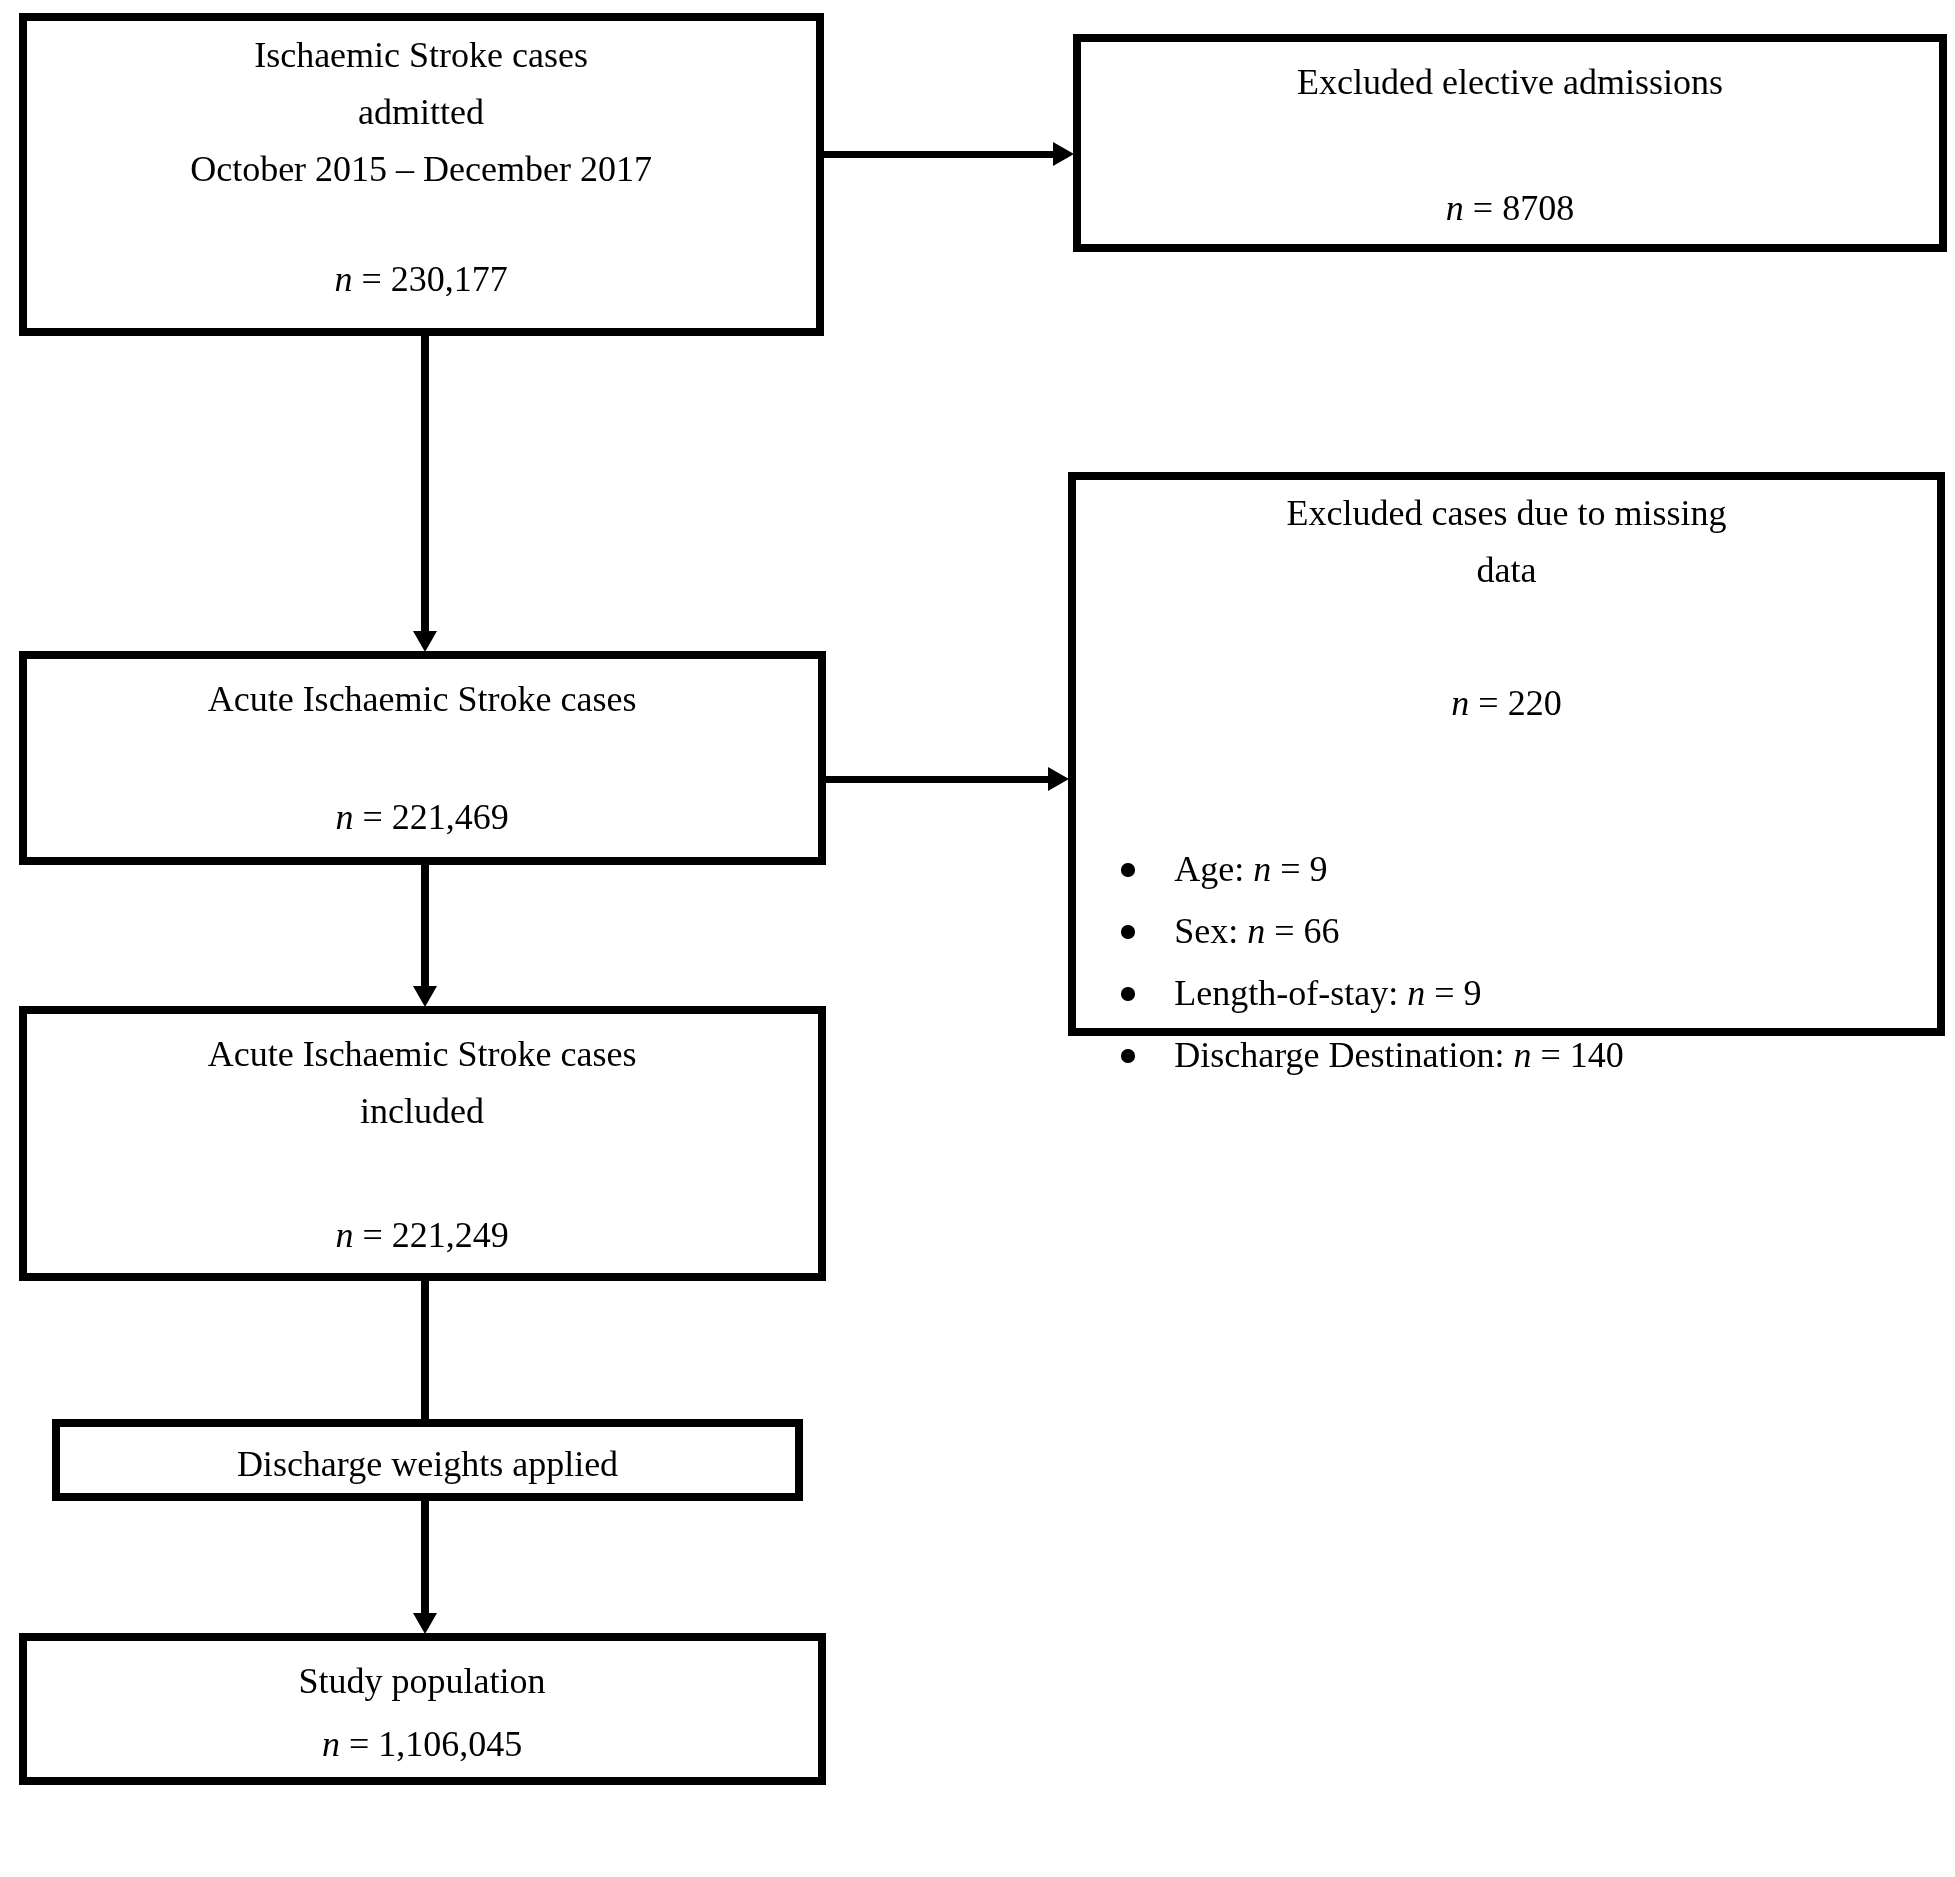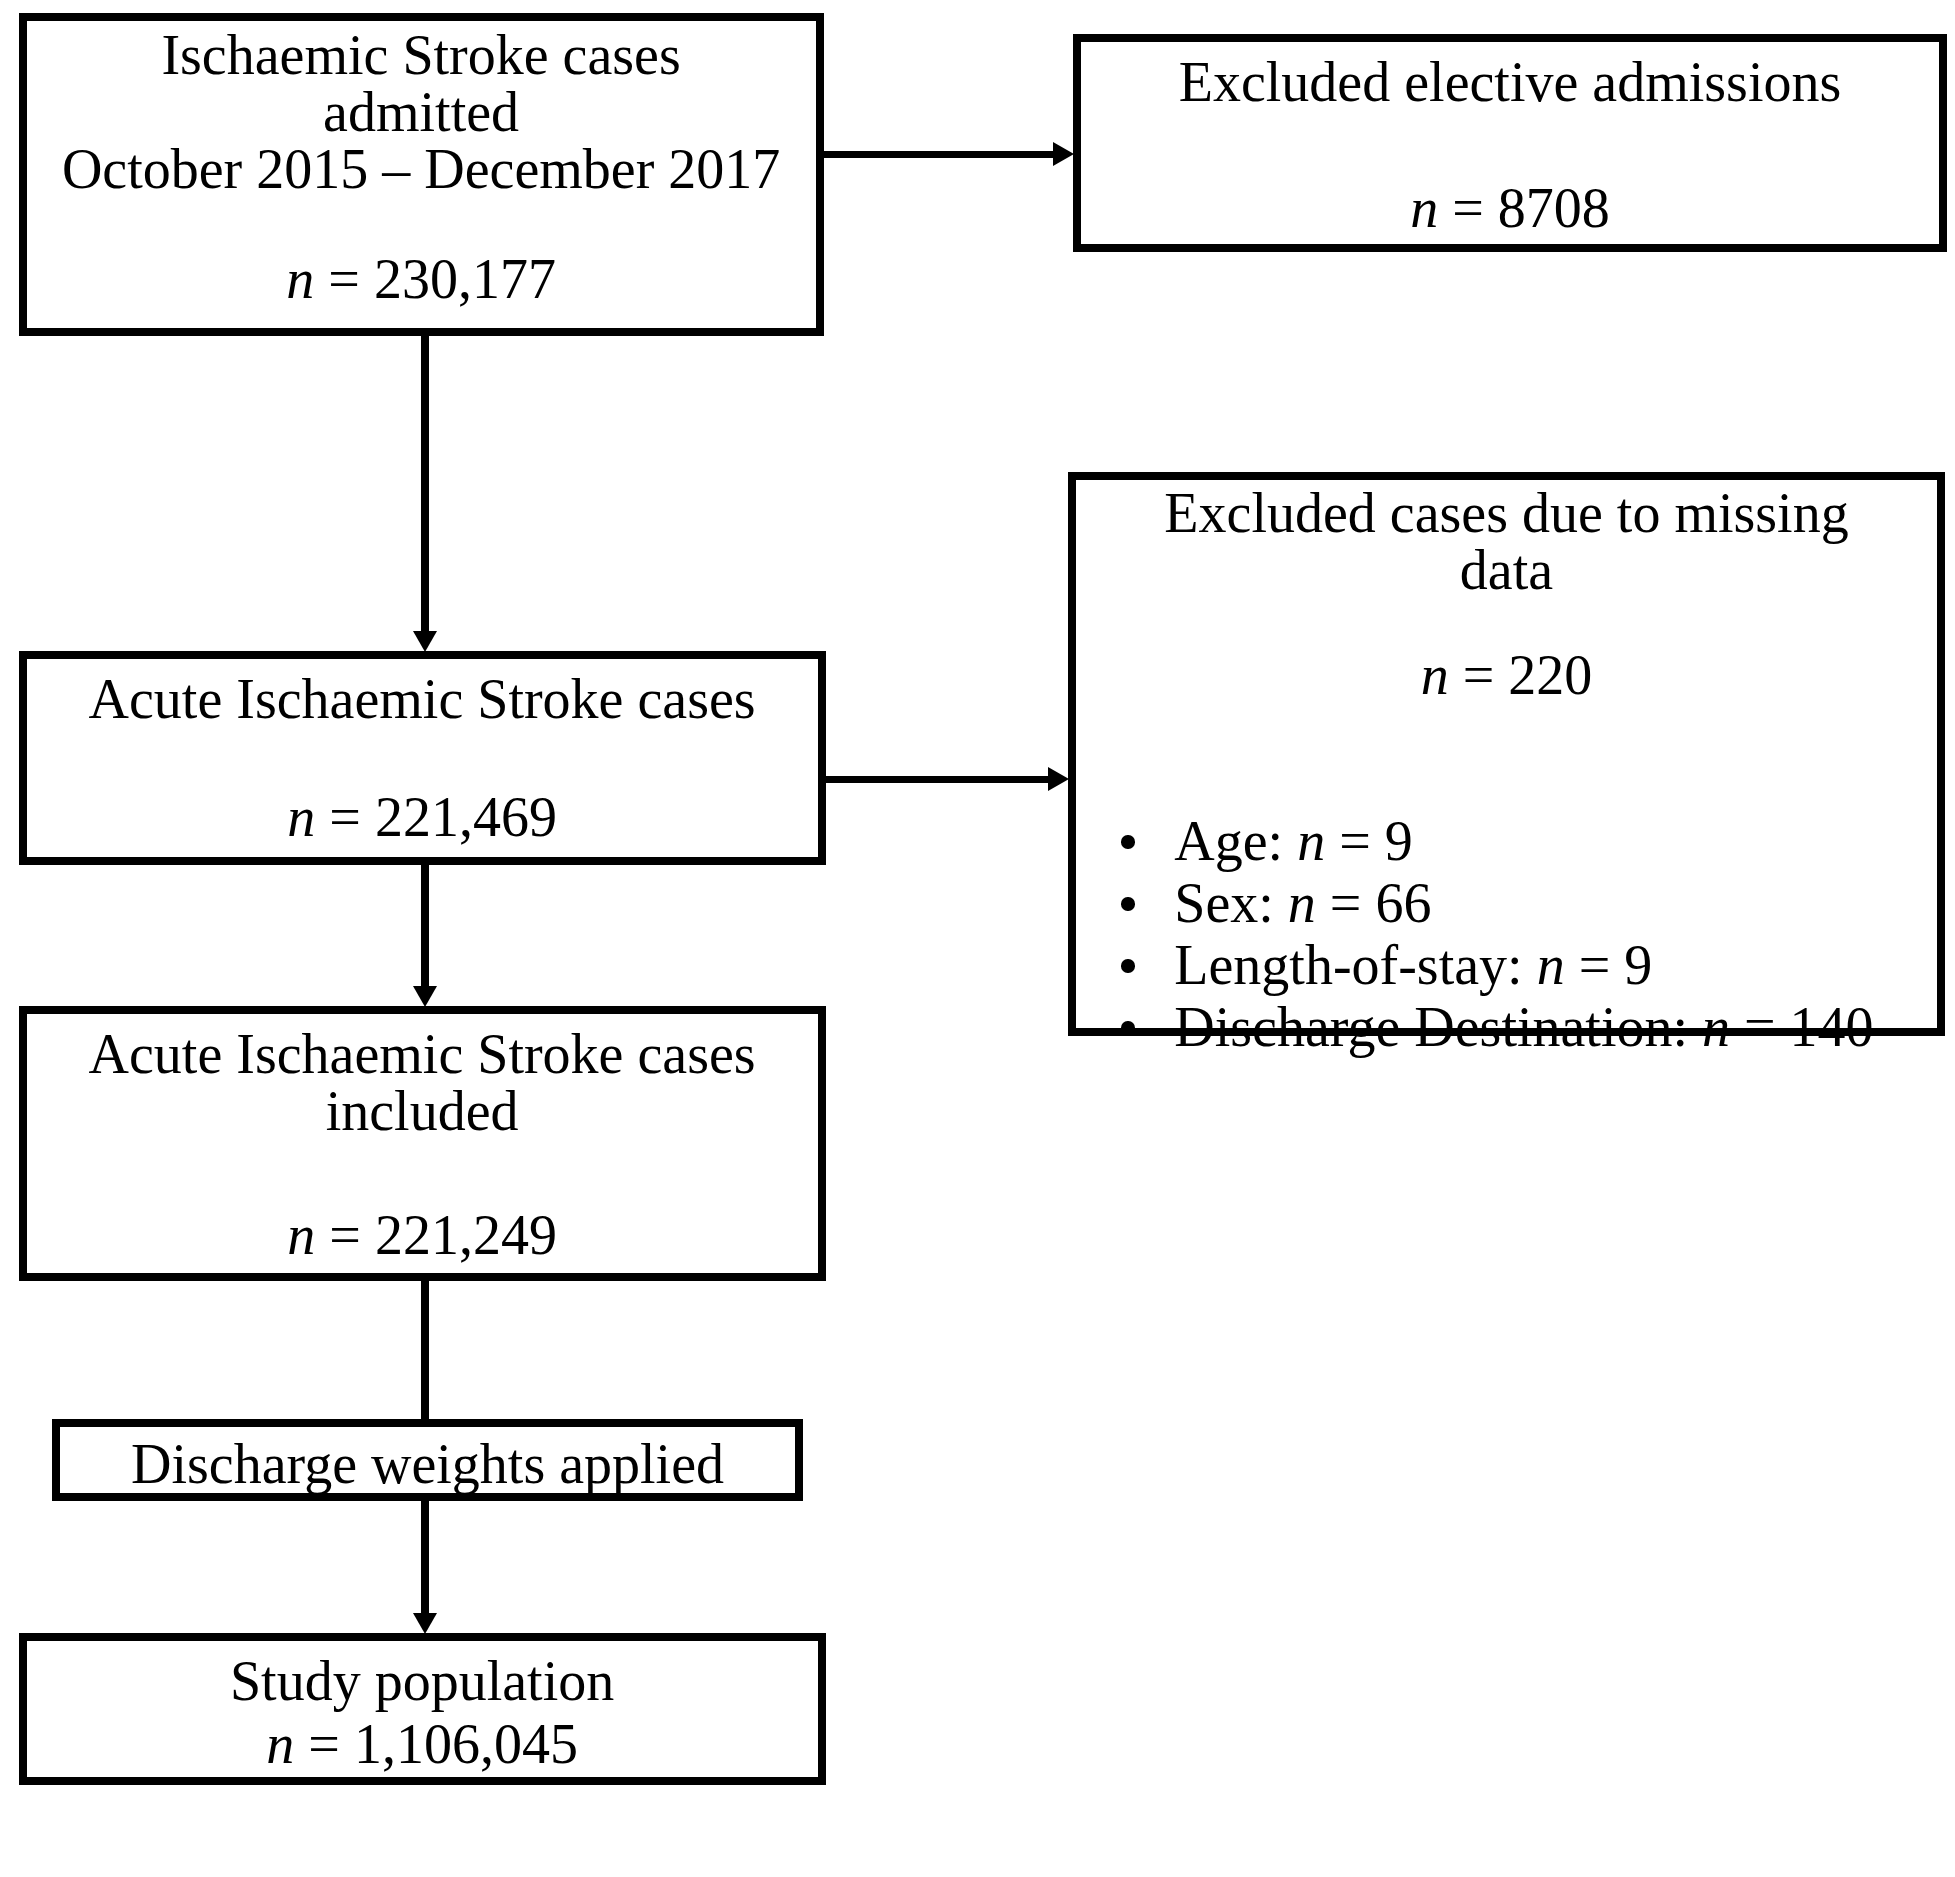--- a/index.html
+++ b/index.html
@@ -7,21 +7,21 @@
     padding: 0;
     background: #ffffff;
   }
   .canvas {
     position: relative;
     width: 1955px;
     height: 1877px;
     background: #ffffff;
     color: #000000;
     font-family: "Liberation Serif", "DejaVu Serif", serif;
-    font-size: 56px;
+    font-size: 36px;
     line-height: 57px;
   }
   .box {
     position: absolute;
     box-sizing: border-box;
     border: 8px solid #000000;
     background: #ffffff;
     display: flex;
     flex-direction: column;
     align-items: center;
@@ -36,21 +36,21 @@
   
   .box-admitted        { left: 18.6px;   top: 13.3px;   width: 805px; height: 323px; padding: 5.3px 6.6px 20px; }
   .box-excl-elective   { left: 1073px; top: 34px;   width: 874px; height: 218px; padding: 12px 6.6px 6.6px; }
   .box-acute           { left: 18.6px;   top: 651px;  width: 807px; height: 214px; padding: 12px 6.6px 10.6px; }
   .box-excl-missing    { left: 1068px; top: 472px;  width: 877px; height: 564px; padding: 5.3px 13.3px 13.3px;
                          justify-content: flex-start; }
   .box-included        { left: 18.6px;   top: 1006px; width: 807px; height: 275px; padding: 12px 6.6px 9.3px; }
   .box-weights         { left: 52px;   top: 1419px; width: 751px; height: 82px; justify-content: flex-end; }
   .box-study           { left: 18.6px;   top: 1633px; width: 807px; height: 152px; padding: 12px 6.6px 4px; }
 
-  .box-excl-missing .n-line { margin-top: 48px; }
+  .box-excl-missing .n-line { margin-top: 76px; }
   .bullet-list {
     margin-top: 106px;
     width: 100%;
     text-align: left;
     line-height: 62px;
   }
   .bullet-item { position: relative; padding-left: 85px; white-space: nowrap; }
   .bullet-item .dot {
     position: absolute;
     left: 32px;

